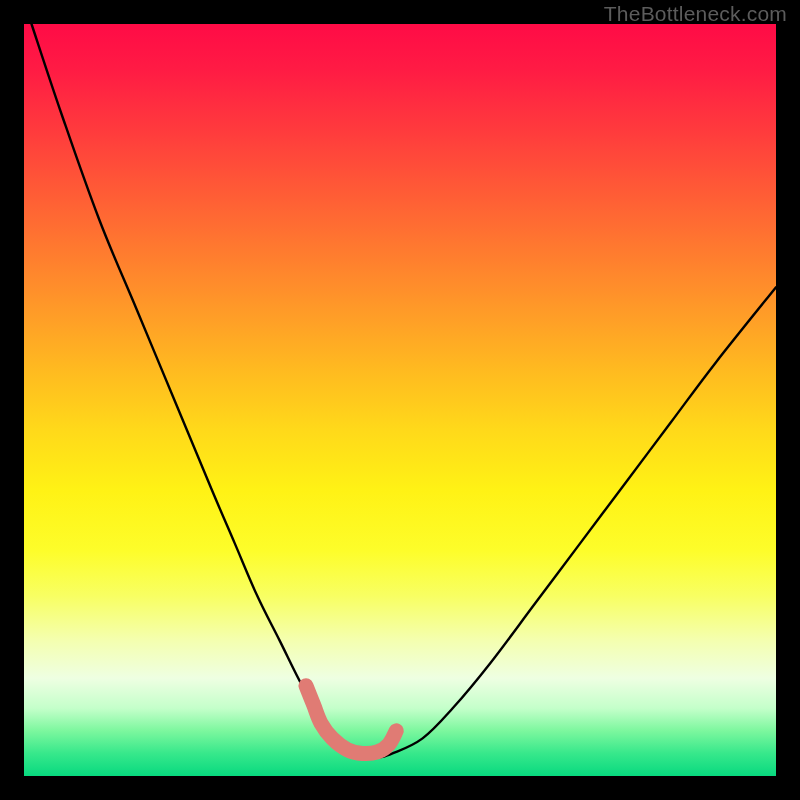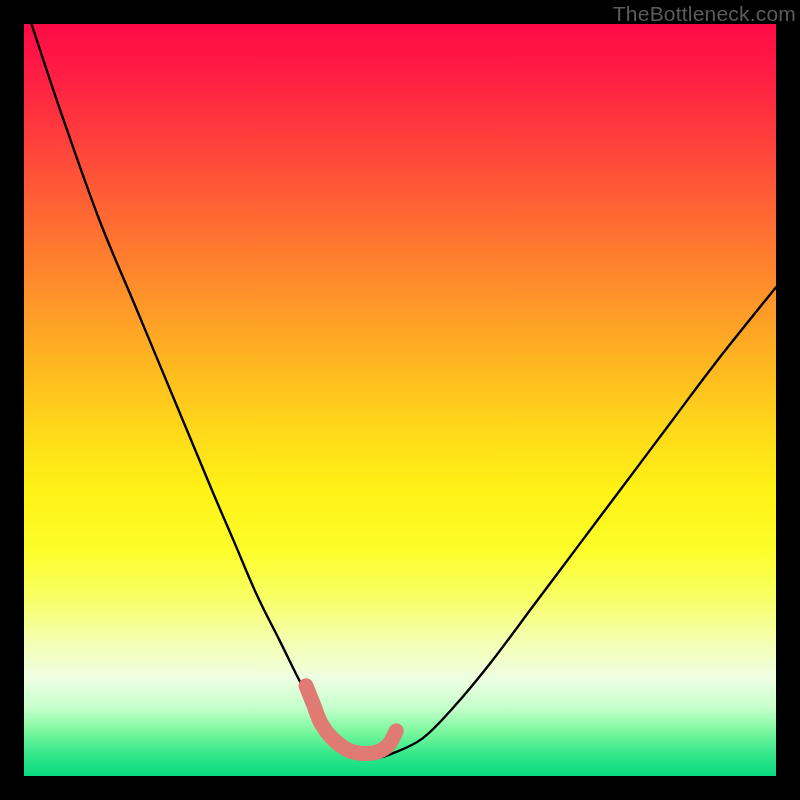--- a/index.html
+++ b/index.html
@@ -42,21 +42,21 @@
       #eeffe2 87%,
       #c4ffca 91%,
       #7cf79e 94%,
       #37e88b 97%,
       #08d97f 100%
     );
   }
   .watermark {
     position: absolute;
     top: 2px;
-    right: 4px;
+    right: 13px;
     color: #5c5c5c;
     font-size: 21px;
     font-weight: 500;
     letter-spacing: 0.2px;
   }
   svg.curves {
     position: absolute;
     left: 0;
     top: 0;
     width: 752px;

